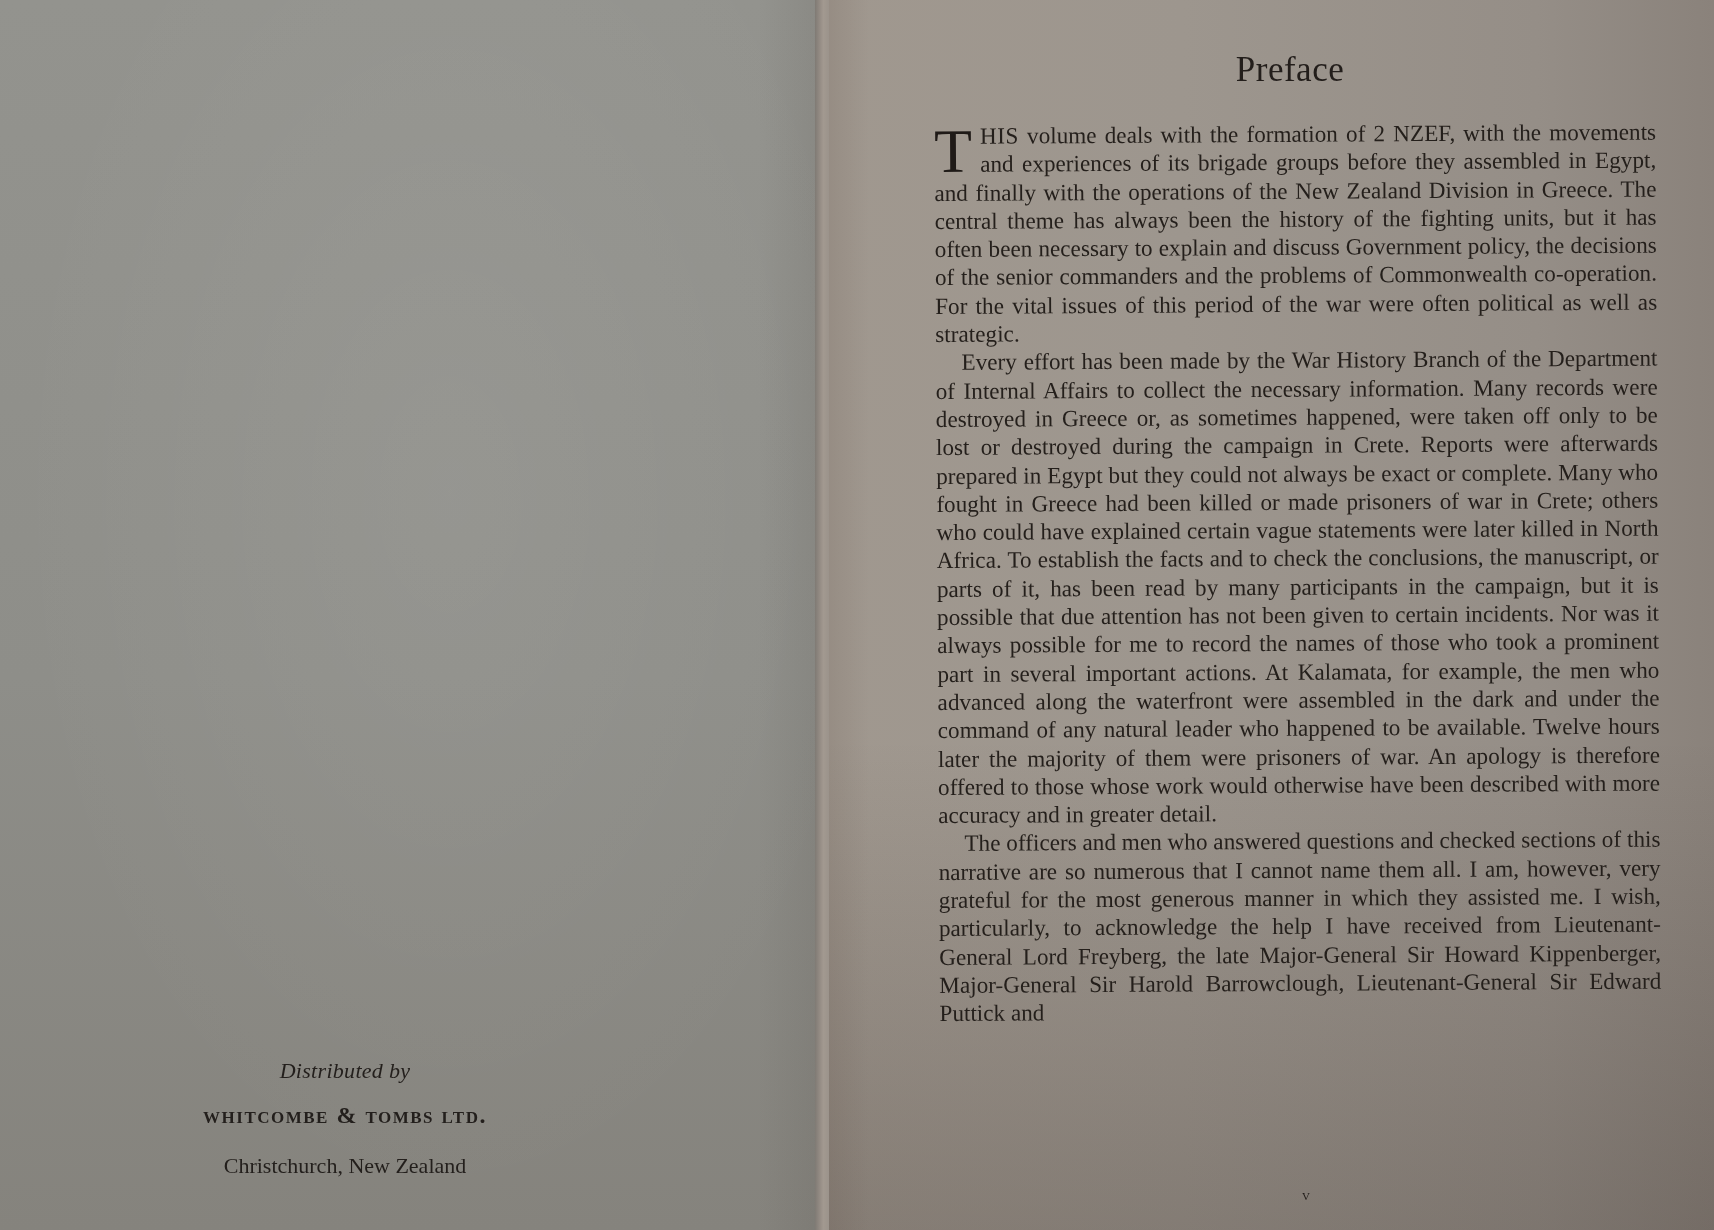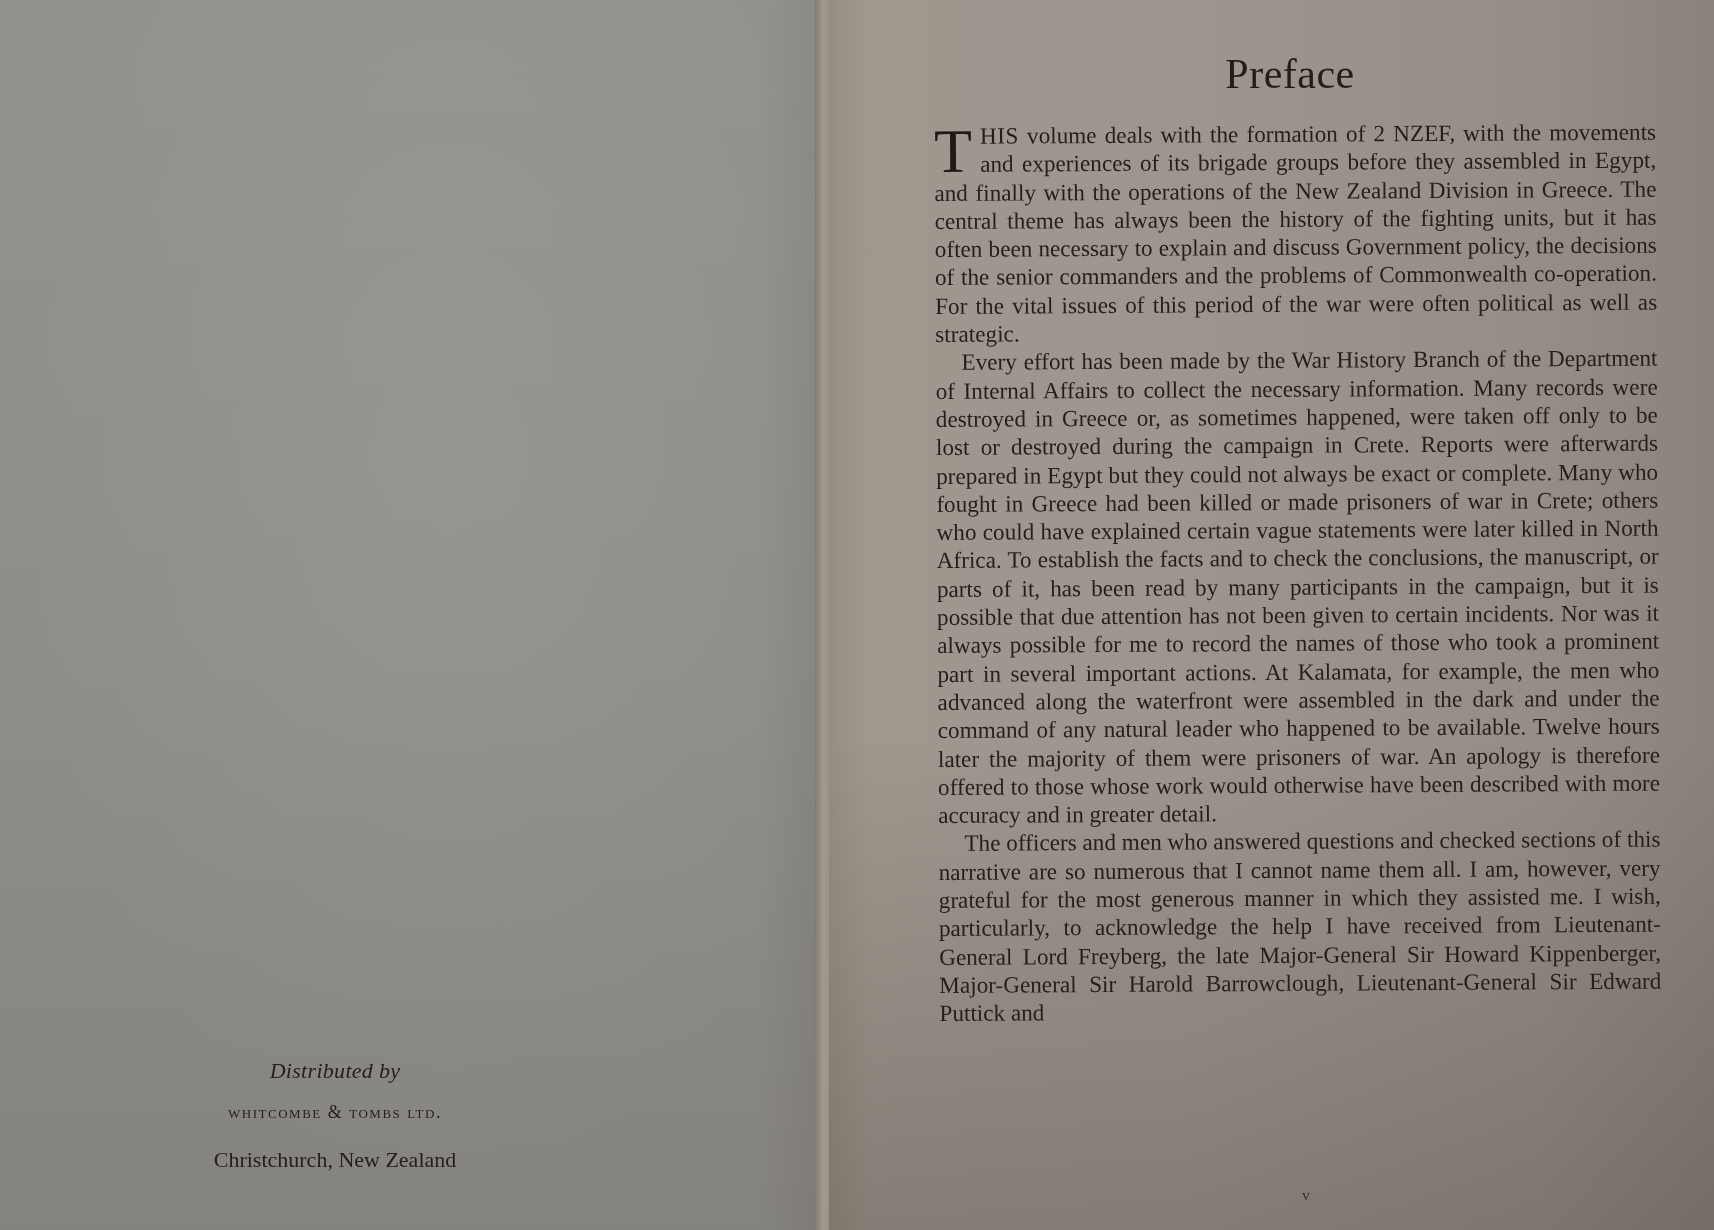--- a/index.html
+++ b/index.html
@@ -27,32 +27,33 @@
     position:absolute; left:829px; top:0; width:885px; height:1230px;
     background:
       linear-gradient(180deg, rgba(0,0,0,0) 0%, rgba(0,0,0,0) 60%, rgba(40,30,25,0.22) 100%),
       linear-gradient(90deg, #a0988f 0%, #9d968e 40%, #958e87 80%, #8a827b 100%);
   }
   .page-right::before {
     content:""; position:absolute; left:0; top:0; width:40px; height:100%;
     background:linear-gradient(90deg, rgba(80,60,50,0.12), rgba(0,0,0,0));
   }
   .imprint {
-    position:absolute; left:180px; top:1058px; width:310px;
+    position:absolute; left:190px; top:1058px; width:310px;
     text-align:center; color:#231f1c;
   }
   .imprint .dist { font-style:italic; font-size:22px; margin-left:0; letter-spacing:0.3px; }
   .imprint .publisher {
-    font-variant:small-caps; font-size:18px; letter-spacing:1.5px; margin-top:18px;
+    font-variant:small-caps; font-size:24px; letter-spacing:1.5px; margin-top:18px;
     text-transform:lowercase;
+    font-weight:bold;
   }
   .imprint .city { font-size:22px; margin-top:24px; }
   .chapter-title {
     position:absolute; left:1180px; top:50px; width:220px; text-align:center;
-    font-size:42px; color:#231e1b; letter-spacing:0.5px;
+    font-size:35px; color:#231e1b; letter-spacing:0.5px;
   }
   .body-text {
     position:absolute; left:934px; top:122px; width:722px;
     color:#241f1b; font-size:23.2px; line-height:28.3px;
     text-align:justify; transform:rotate(-0.35deg); transform-origin:0 0;
   }
   .body-text p { margin:0; text-indent:26px; }
   .body-text p.first { text-indent:0; }
   .dropcap {
     float:left; font-size:62px; line-height:50px; margin:4px 8px 0 0;

